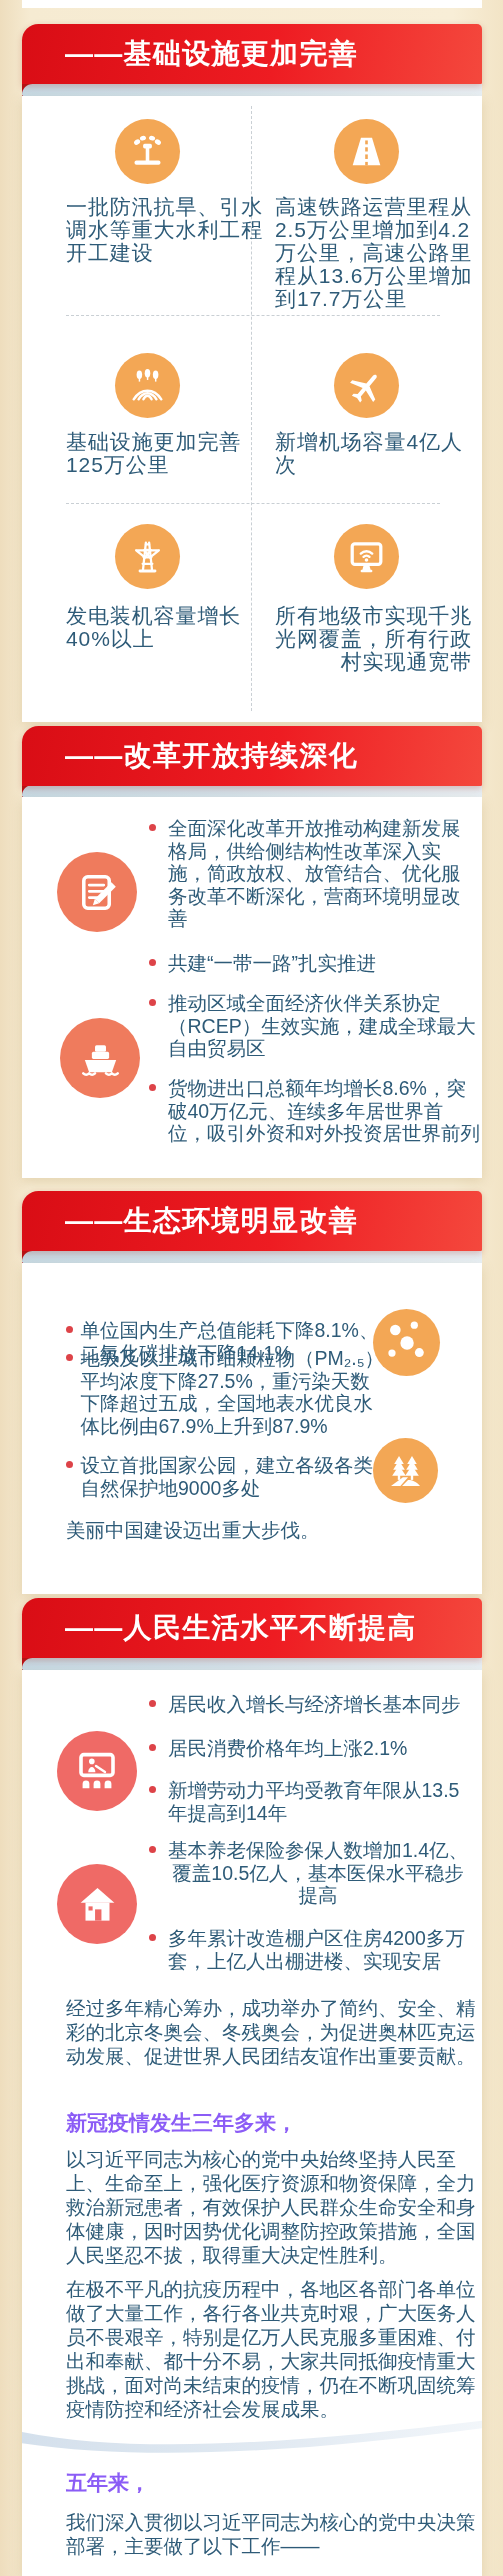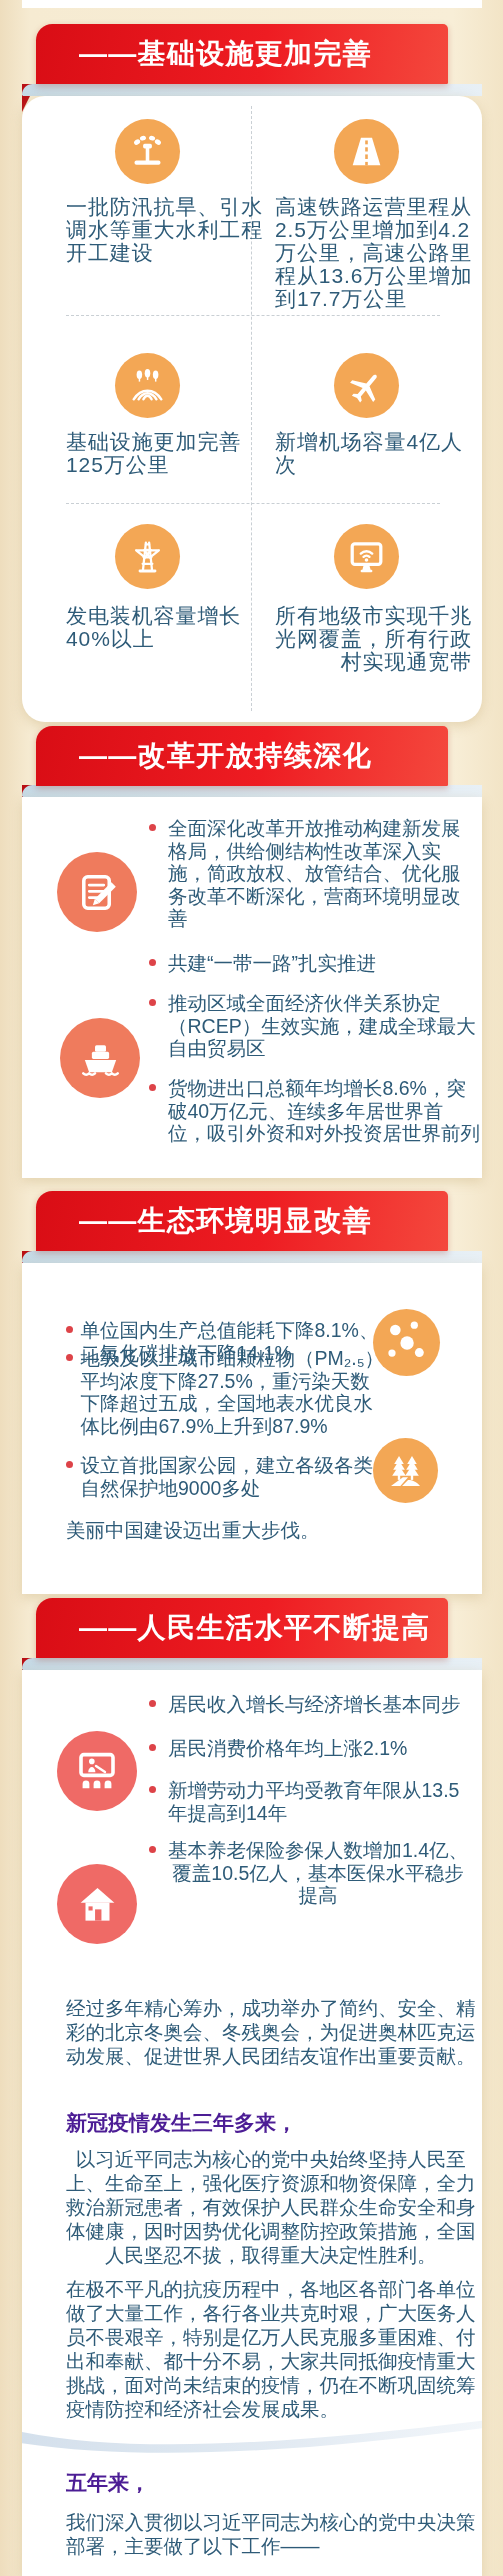--- a/index.html
+++ b/index.html
@@ -5,21 +5,21 @@
   html,body{margin:0;padding:0;}
   body{
     width:503px;height:2576px;position:relative;
     background:linear-gradient(90deg,#eeddbd 0,#f6ebd2 6%,#f8eed7 90%,#f2e4c6 100%);
     font-family:"Liberation Sans","DejaVu Sans",sans-serif;
     overflow:hidden;
   }
   .abs{position:absolute;}
   .top-strip{left:22px;top:0;width:460px;height:8.2px;background:#ffffff;}
   .banner{
-    left:36px;width:412px;height:60px;
+    left:22px;width:460px;height:60px;
     background:linear-gradient(100deg,#d90d15 0%,#ee1c22 55%,#f4483d 100%);
     border-radius:16.3px 5px 1.3px 0;
     box-shadow:0 2.5px 6.3px rgba(160,40,20,.25);
     z-index:3;
   }
   .banner h2{
     margin:0;padding-left:43px;line-height:60px;
     font-size:28px;font-weight:bold;color:#ffffff;letter-spacing:1.3px;
     white-space:nowrap;
   }
@@ -32,21 +32,21 @@
     left:22px;width:14px;height:28px;background:#b90f14;
     clip-path:polygon(0 0,100% 0,0 100%);z-index:1;
   }
   .card{
     left:22px;width:460px;background:#ffffff;z-index:2;
     box-shadow:0 3.8px 11.3px rgba(185,155,95,.30);
   }
   .gtext{font-size:21px;letter-spacing:0.9px;line-height:23px;color:#2e5b78;white-space:pre-line;}
   .btext{font-size:19.5px;letter-spacing:0;line-height:22.6px;color:#2e5b78;white-space:pre-line;}
   .ptext{font-size:19.5px;letter-spacing:0;line-height:24px;color:#2e5b78;white-space:pre-line;}
-  .bold-head{font-size:21px;font-weight:bold;color:#4c1d95;white-space:pre-line;}
+  .bold-head{font-size:21px;font-weight:bold;color:#8b5cf6;white-space:pre-line;}
   .bullet{padding-left:19px;}
   .bullet .dot{
     position:absolute;left:0;top:7px;width:7px;height:7px;border-radius:50%;
     background:#dd4348;
   }
   .bullet3{padding-left:14.5px;}
   .icirc{border-radius:50%;display:flex;align-items:center;justify-content:center;}
   .vdash{border-left:1.3px dashed #c9cfd4;width:0;}
   .hdash{border-top:1.3px dashed #c9cfd4;height:0;}
   svg{display:block;}
@@ -55,21 +55,21 @@
 <body>
 
 <div class="abs top-strip"></div>
 
 <div class="abs banner" style="top:24px;">
   <h2>——基础设施更加完善</h2>
 </div>
 <div class="abs fold" style="top:84px;"></div>
 <div class="abs strip" style="top:84px;"></div>
 
-<div class="abs card" style="top:96px;height:626px;border-radius:23px;">
+<div class="abs card" style="top:96px;height:626px;">
 
   <div class="abs vdash" style="left:229px;top:10px;height:605px;"></div>
   <div class="abs hdash" style="left:44px;top:219px;width:374px;"></div>
   <div class="abs hdash" style="left:44px;top:407px;width:374px;"></div>
 
   <div class="abs icirc" style="left:93px;top:22.6px;width:65px;height:65px;background:#f3a755;">
     <svg width="39" height="39" viewBox="0 0 24 24">
       <g fill="#ffffff">
         <rect x="4" y="17.5" width="16" height="2.6" rx="1.2"></rect>
         <rect x="10.9" y="9.5" width="2.2" height="8.5"></rect>
@@ -311,27 +311,32 @@
     <span class="dot"></span>
     <div class="btext">新增劳动力平均受教育年限从13.5
 年提高到14年</div>
   </div>
   <div class="abs bullet" style="left:127px;top:169px;text-align:center;">
     <span class="dot"></span>
     <div class="btext">基本养老保险参保人数增加1.4亿、
 覆盖10.5亿人，基本医保水平稳步
 提高</div>
   </div>
+  <div class="abs bullet" style="left:127px;top:257px;">
+    <span class="dot"></span>
+    <div class="btext">多年累计改造棚户区住房4200多万
+套，上亿人出棚进楼、实现安居</div>
+  </div>
 
   <div class="abs ptext" style="left:44px;top:326px;">经过多年精心筹办，成功举办了简约、安全、精
 彩的北京冬奥会、冬残奥会，为促进奥林匹克运
 动发展、促进世界人民团结友谊作出重要贡献。</div>
 
   <div class="abs bold-head" style="left:44px;top:439px;">新冠疫情发生三年多来，</div>
-  <div class="abs ptext" style="left:44px;top:477px;text-align:center;">以习近平同志为核心的党中央始终坚持人民至
+  <div class="abs ptext" style="left:44px;top:477px;">以习近平同志为核心的党中央始终坚持人民至
 上、生命至上，强化医疗资源和物资保障，全力
 救治新冠患者，有效保护人民群众生命安全和身
 体健康，因时因势优化调整防控政策措施，全国
 人民坚忍不拔，取得重大决定性胜利。</div>
   <div class="abs ptext" style="left:44px;top:607px;">在极不平凡的抗疫历程中，各地区各部门各单位
 做了大量工作，各行各业共克时艰，广大医务人
 员不畏艰辛，特别是亿万人民克服多重困难、付
 出和奉献、都十分不易，大家共同抵御疫情重大
 挑战，面对尚未结束的疫情，仍在不断巩固统筹
 疫情防控和经济社会发展成果。</div>

